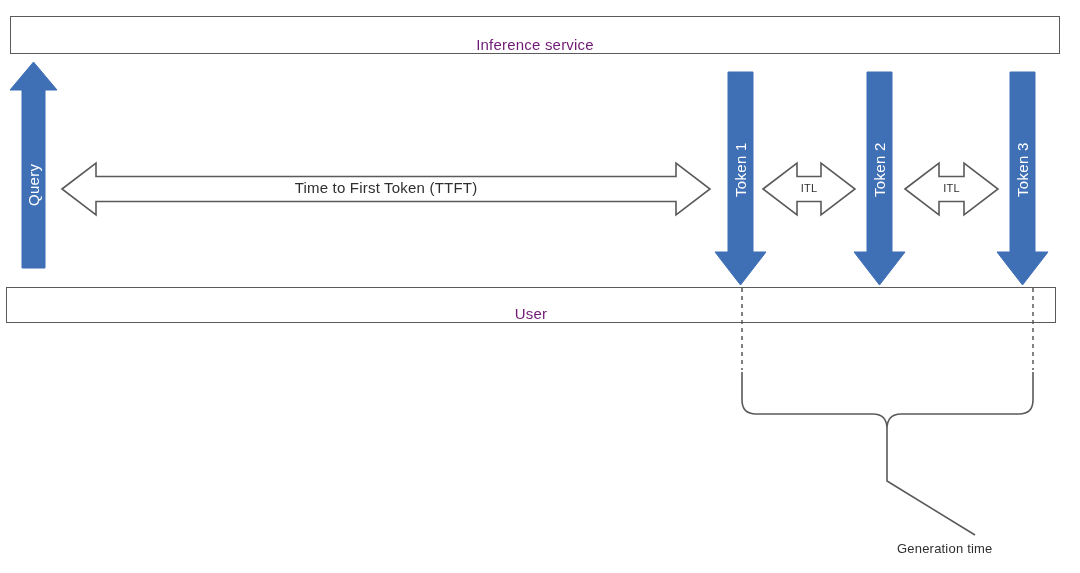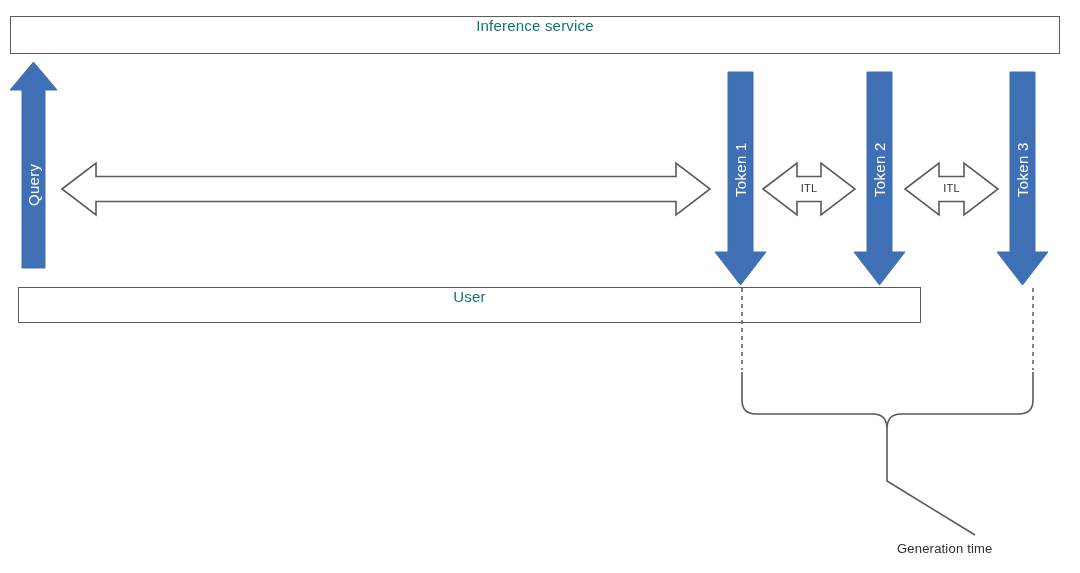--- a/index.html
+++ b/index.html
@@ -23,36 +23,36 @@
     top: 0;
     width: 1080px;
     height: 573px;
   }
   .lane-box {
     position: absolute;
     box-sizing: border-box;
     border: 1.6px solid #5a5a5a;
     background: #ffffff;
     display: flex;
-    align-items: flex-start;
+    align-items: flex-end;
     justify-content: center;
-    color: #0f766e;
+    color: #701a75;
     font-size: 15px;
     letter-spacing: 0.2px;
   }
   #inference-lane {
     left: 10px;
     top: 16px;
     width: 1050px;
     height: 38px;
   }
   #user-lane {
-    left: 18px;
+    left: 6px;
     top: 287px;
-    width: 903px;
+    width: 1050px;
     height: 36px;
   }
   .vlabel {
     position: absolute;
     color: #ffffff;
     font-size: 15px;
     white-space: nowrap;
     writing-mode: vertical-rl;
     transform: rotate(180deg);
     text-align: center;
@@ -171,20 +171,21 @@
   </svg>
 
   <div class="vlabel" id="query-label">Query</div>
 
   <div class="vlabel token-label" id="token-label-1">Token 1</div>
 
   <div class="vlabel token-label" id="token-label-2">Token 2</div>
 
   <div class="vlabel token-label" id="token-label-3">Token 3</div>
 
+  <div class="hlabel" id="ttft-label">Time to First Token (TTFT)</div>
 
   <div class="hlabel small-label" id="itl-label-1">ITL</div>
 
   <div class="hlabel small-label" id="itl-label-2">ITL</div>
 
   <div class="hlabel" id="generation-time-label">Generation time</div>
 
 </div>
 
 </body></html>

